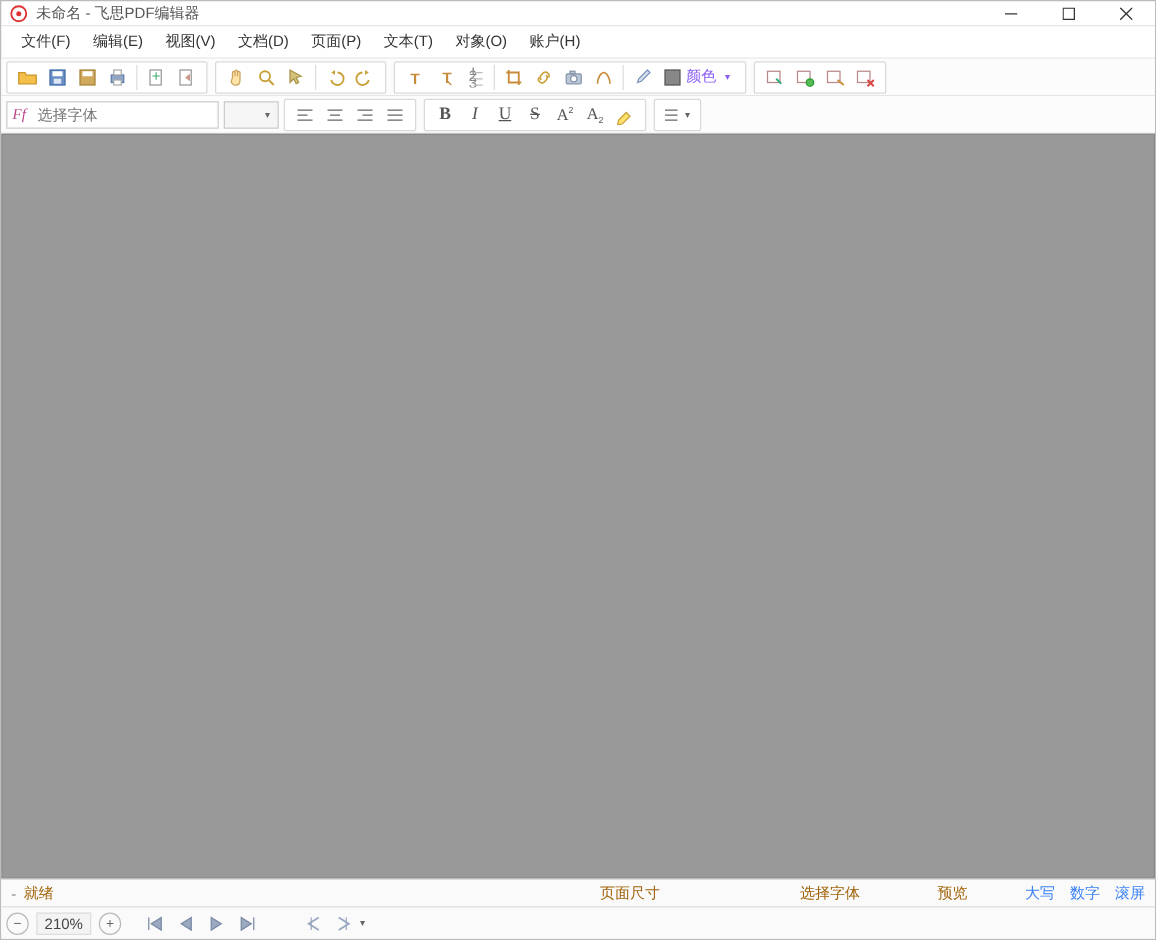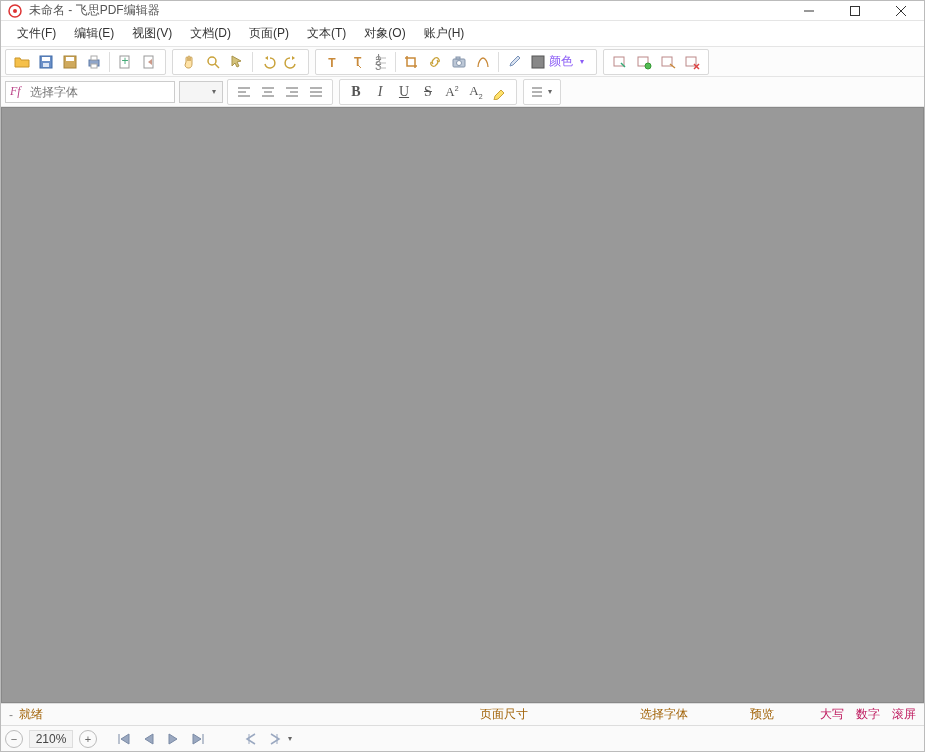--- a/index.html
+++ b/index.html
@@ -21,21 +21,21 @@
 .font-sel .ff { width:16px; color:#b48; font-style:italic; font-family:Georgia,serif; margin-right:4px; }
 .font-sel input { border:none; outline:none; width:140px; color:#888; background:transparent; }
 .size-sel { width:44px; height:22px; border:1px solid #ccc; background:#f5f5f5; margin-right:4px; display:flex; align-items:center; justify-content:flex-end; padding-right:3px; }
 .btn-lbl { display:flex; align-items:center; padding:0 4px; height:22px; }
 .btn-lbl span { margin-left:4px; color:#8b5cf6;text-align:center; }
 .chev { width:10px; display:flex; align-items:center; justify-content:center; color:#666; font-size:8px; }
 .canvas { flex:1; background:#999; border:1px solid #888; margin:0; }
 .status1 { height:22px; border-top:1px solid #ddd; display:flex; align-items:center; padding:0 8px; background:#fafafa; }
 .status1 .cell { color:#a16207; }
 .status1 .gap { flex:1; }
-.status1 .right-cells { display:flex; gap:12px; color:#be185d;align-items:center; }
+.status1 .right-cells { display:flex; gap:12px; color:#3b82f6;align-items:center; }
 .status2 { height:26px; border-top:1px solid #ddd; display:flex; align-items:center; padding:0 4px; background:#fafafa; }
 .zoom { display:flex; align-items:center; gap:6px; }
 .zoom .zbtn { width:18px; height:18px; border:1px solid #bbb; border-radius:50%; display:flex; align-items:center; justify-content:center; color:#666; font-size:11px; }
 .zoom .pct { width:44px; text-align:center; color:#444; background:#f3f3f3; border:1px solid #ddd; height:18px; line-height:16px; }
 .nav { display:flex; align-items:center; gap:12px; margin-left:20px; }
 .nav .nbtn { color:#888; display:flex; align-items:center; }
 </style>
 </head>
 <body>
 

